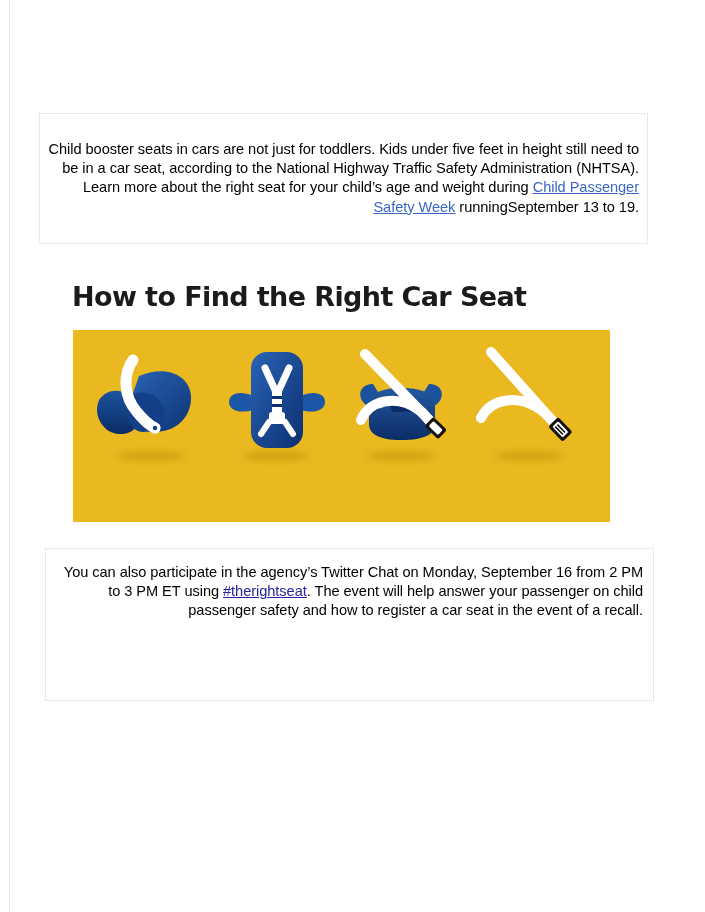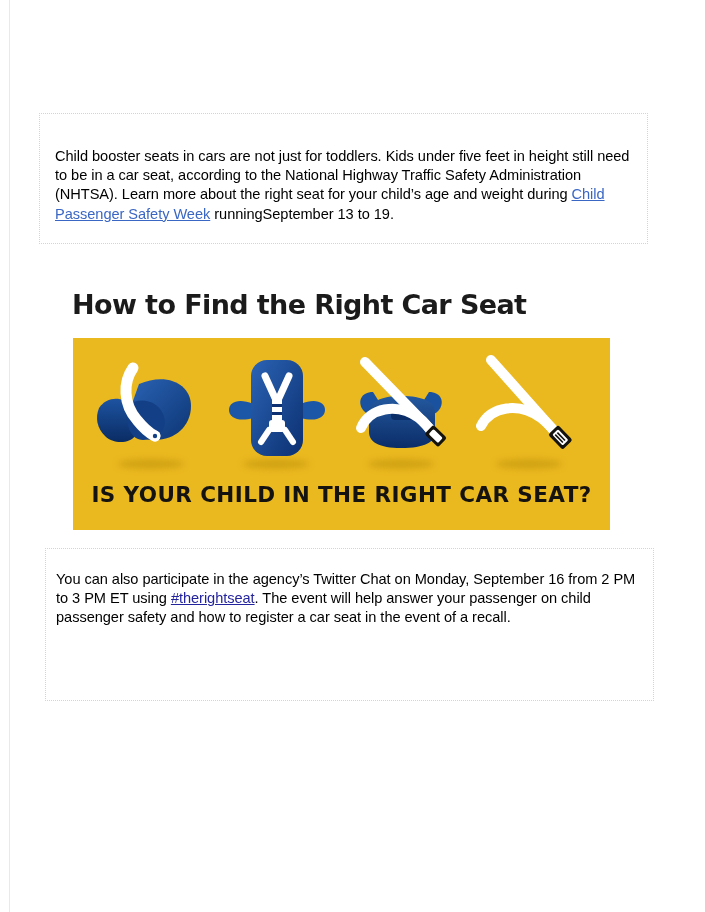--- a/index.html
+++ b/index.html
@@ -57,42 +57,43 @@
     padding: 14px 10px 10px 3px;
   }
 
   .body-text {
     font-size: 14.6px;
     line-height: 19.2px;
     color: #000000;
     letter-spacing: -0.05px;
   }
   .body-text p {
-    margin: 7px;
+    margin: 0;
+    text-align: right;
   }
 
   a.doclink {
     text-decoration: underline;
   }
   a.link-blue {
     color: #3a67c4;
   }
   a.link-vivid {
     color: #2c2ccc;
   }
   a.link-bold {
     color: #23239e;
     font-weight: normal;
   }
 
   
   #graphic-block {
     position: absolute;
     left: 0;
-    top: 276px;
+    top: 268px;
     width: 655px;
     height: 260px;
     text-decoration: underline;
   }
   #graphic-heading {
     position: absolute;
     left: 72px;
     top: 13px;
     font-size: 27px;
     font-weight: bold;
@@ -274,21 +275,20 @@
               <rect x="85" y="80" width="21" height="14" rx="2.5" fill="#15130e"></rect>
               <rect x="88" y="83" width="15" height="8" rx="1.5" fill="#ffffff"></rect>
               <rect x="90" y="85" width="11" height="1.6" fill="#15130e"></rect>
               <rect x="90" y="88" width="11" height="1.6" fill="#15130e"></rect>
             </g>
           </svg>
         </div>
 
       </div>
 
-      <div id="banner-caption">IS YOUR CHILD IN THE RIGHT CAR SEAT?</div>
     </div>
   </div>
 
   <div class="text-box" id="followup-box">
     <div class="body-text">
       <p>
         <span>You can also participate in the agency’s Twitter Chat on Monday, September 16 from 2 PM to 3 PM ET using </span><a class="doclink link-bold" href="#">#therightseat</a><span>. The event will help answer your passenger on child passenger safety and how to register a car seat in the event of a recall.</span>
       </p>
     </div>
   </div>

